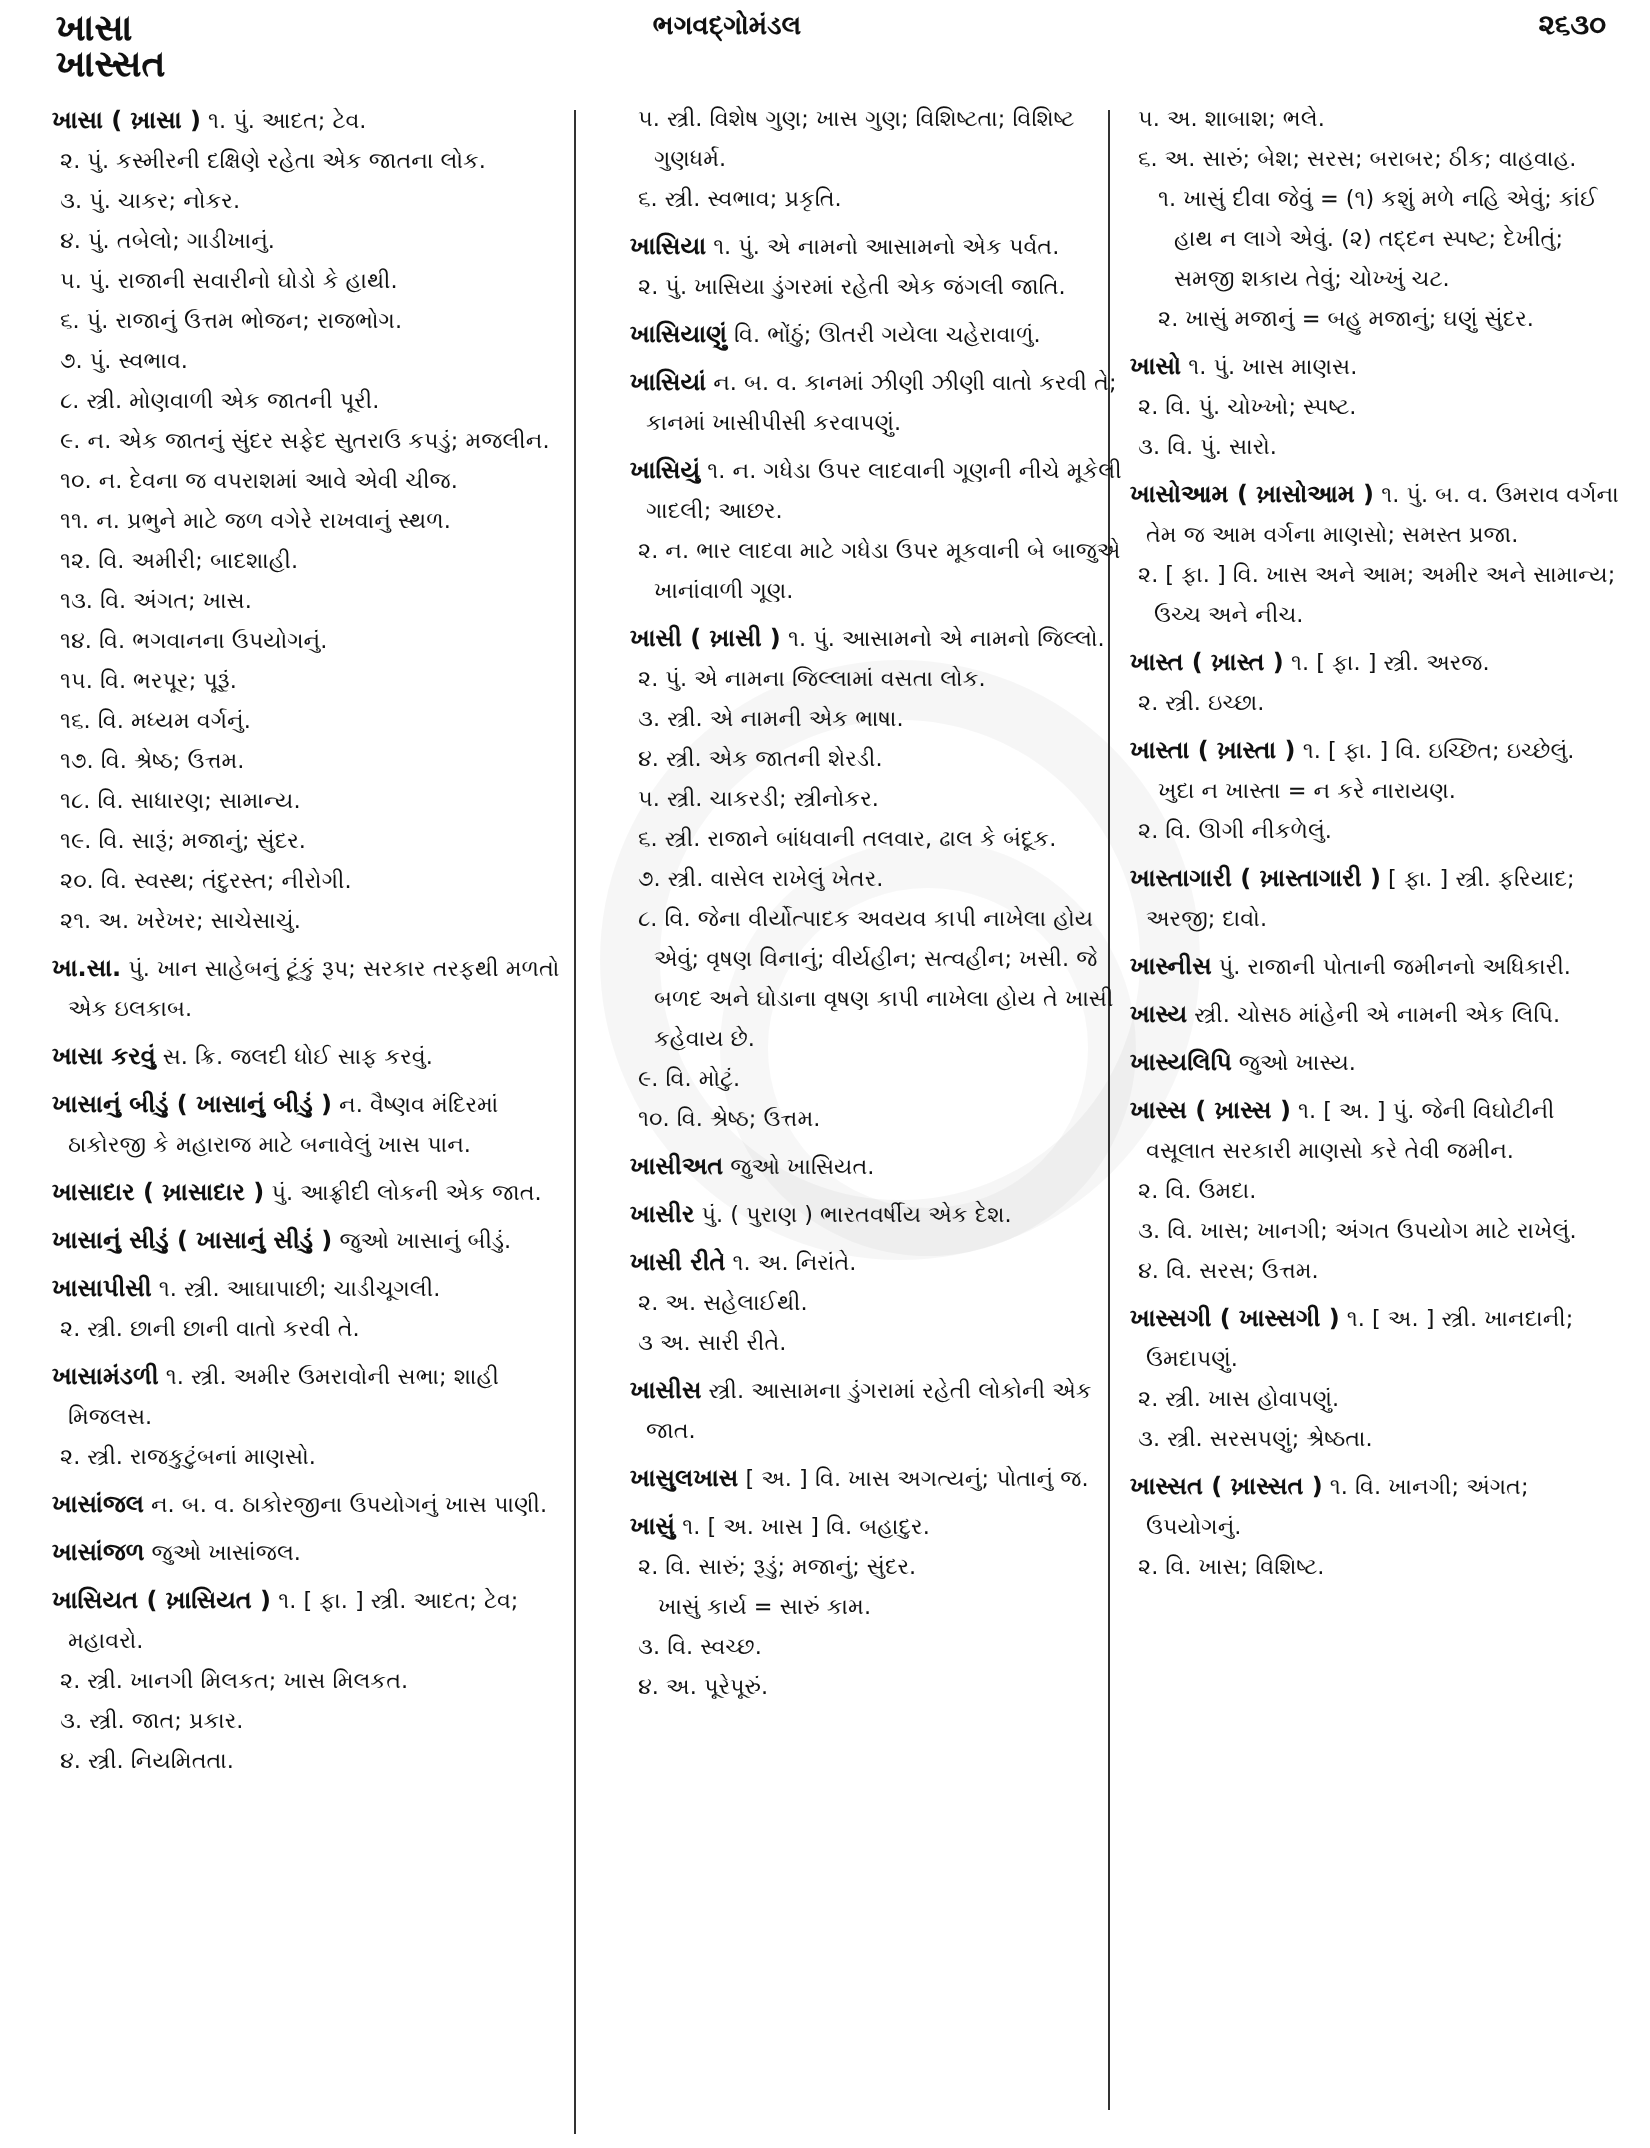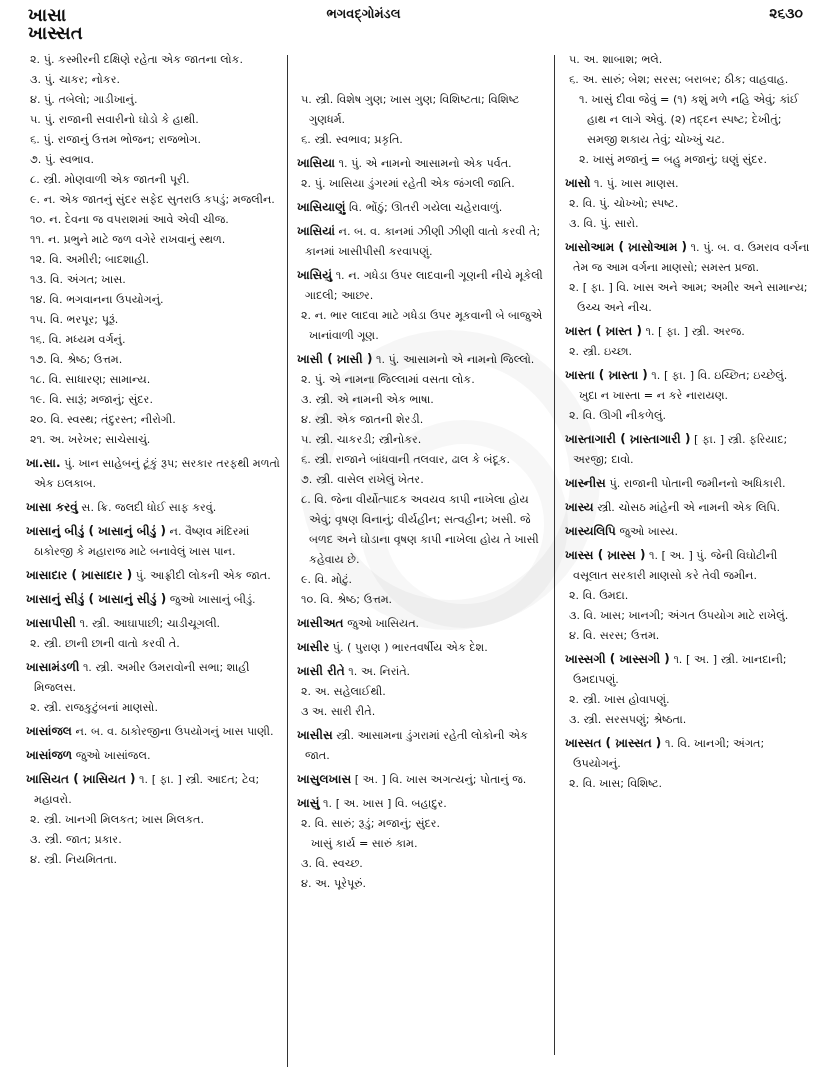--- a/index.html
+++ b/index.html
@@ -5,21 +5,21 @@
   html, body { margin: 0; padding: 0; background: #ffffff; }
   body { width: 825px; height: 1074px; position: relative; overflow: hidden;
          font-family: "DejaVu Sans", sans-serif; color: #111; }
   .header { position: absolute; top: 6px; left: 0; width: 825px; height: 40px; }
   .hw-left { position: absolute; left: 28px; top: 0; font-weight: bold; font-size: 18px; line-height: 18px; }
   .hw-left div { line-height: 18px; }
   .hw-center { position: absolute; left: 0; width: 727px; text-align: center; top: 0; font-size: 13px; font-weight: bold; }
   .hw-right { position: absolute; right: 22px; top: 0; font-size: 14px; font-weight: bold; font-family: Liberation Serif, serif; }
   .col { position: absolute; top: 50px; font-size: 11.2px; line-height: 20px; }
   .col1 { left: 26px; width: 262px; }
-  .col2 { left: 297px; width: 256px; margin-top: 40px; }
+  .col2 { left: 315px; width: 256px; }
   .col3 { left: 565px; width: 250px; }
   .rule { position: absolute; top: 55px; width: 1px; background: #333; }
   .rule1 { left: 287px; height: 1012px; }
   .rule2 { left: 554px; height: 1000px; }
   .entry { margin-bottom: 3px; }
   .entry .hw { font-weight: bold; font-size: 12px; }
   .line { padding-left: 8px; text-indent: -8px; }
   .line.first { padding-left: 8px; text-indent: -8px; }
   .sub { padding-left: 12px; }
   .ex { padding-left: 22px; }
@@ -41,20 +41,21 @@
   </div>
   <div class="hw-center">ભગવદ્ગોમંડલ</div>
   <div class="hw-right">૨૬૩૦</div>
 </div>
 
 <div class="rule rule1"></div>
 <div class="rule rule2"></div>
 
 <div class="col col1">
     <div class="entry">
+      <div class="line first"><span class="hw">ખાસા ( ખ઼ાસા )</span> <span>૧. પું. આદત; ટેવ.</span></div>
       <div class="line sub"><span>૨. પું. કસ્મીરની દક્ષિણે રહેતા એક જાતના લોક.</span></div>
       <div class="line sub"><span>૩. પું. ચાકર; નોકર.</span></div>
       <div class="line sub"><span>૪. પું. તબેલો; ગાડીખાનું.</span></div>
       <div class="line sub"><span>૫. પું. રાજાની સવારીનો ઘોડો કે હાથી.</span></div>
       <div class="line sub"><span>૬. પું. રાજાનું ઉત્તમ ભોજન; રાજભોગ.</span></div>
       <div class="line sub"><span>૭. પું. સ્વભાવ.</span></div>
       <div class="line sub"><span>૮. સ્ત્રી. મોણવાળી એક જાતની પૂરી.</span></div>
       <div class="line sub"><span>૯. ન. એક જાતનું સુંદર સફેદ સુતરાઉ કપડું; મજલીન.</span></div>
       <div class="line sub"><span>૧૦. ન. દેવના જ વપરાશમાં આવે એવી ચીજ.</span></div>
       <div class="line sub"><span>૧૧. ન. પ્રભુને માટે જળ વગેરે રાખવાનું સ્થળ.</span></div>

